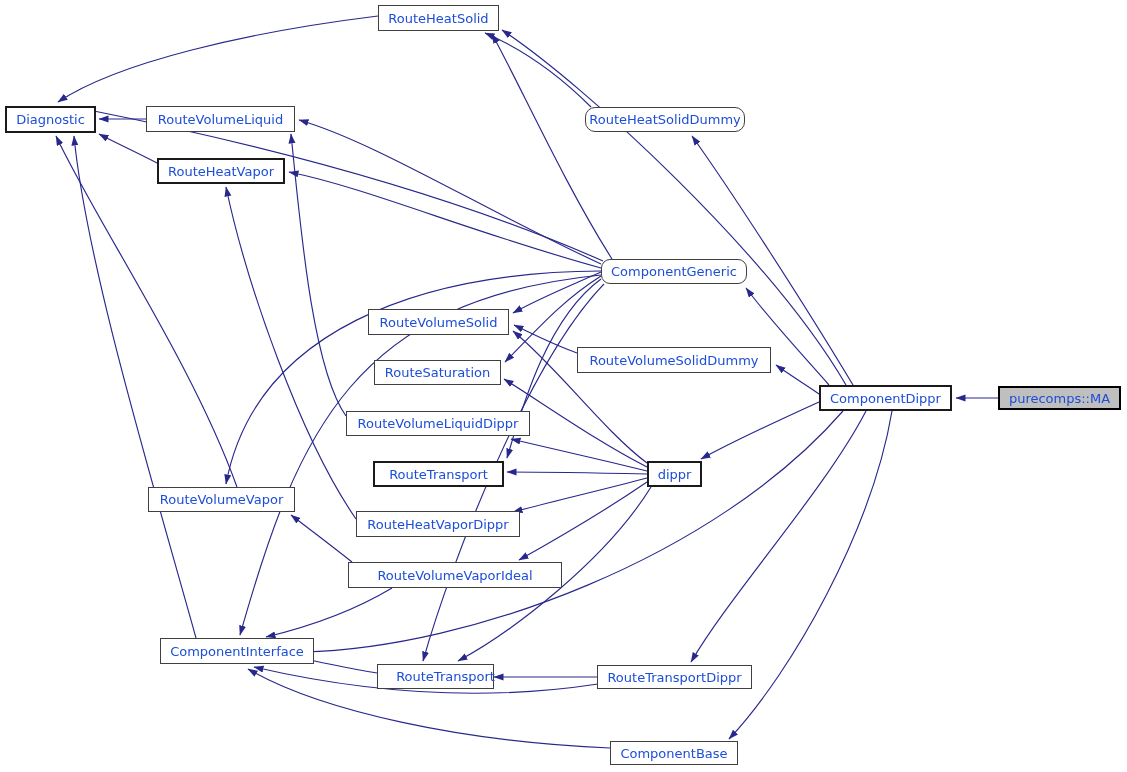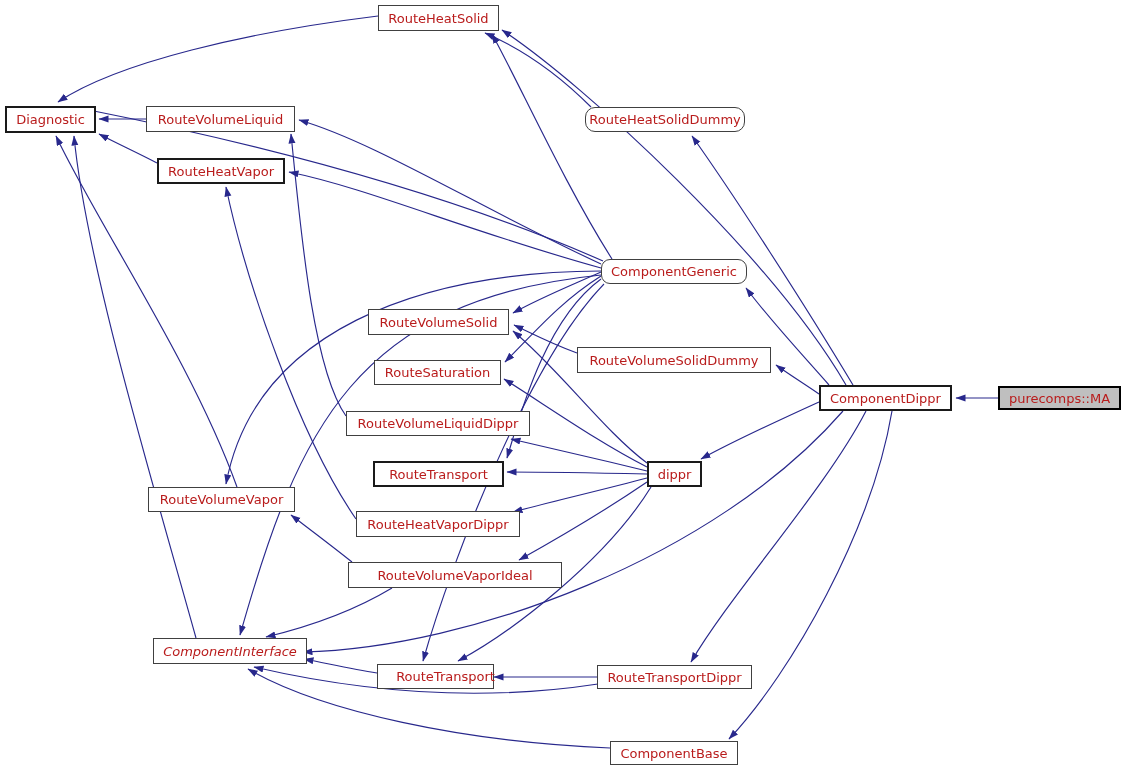--- a/index.html
+++ b/index.html
@@ -18,21 +18,21 @@
   }
   .node {
     position: absolute;
     box-sizing: border-box;
     background: #ffffff;
     border: 1px solid #404040;
     display: flex;
     align-items: center;
     justify-content: center;
     font-size: 13px;
-    color: #b91c1c;
+    color: #1d4ed8;
     white-space: nowrap;
     cursor: pointer;
   }
   .node.thick { border: 2px solid #1a1a1a; }
   .node.highlight {
     background: #bfbfbf;
     border: 2px solid #000000;
     cursor: default;
   }
 </style>
@@ -135,21 +135,21 @@
       </div>
       <div class="node" style="left: 356px; top: 511px; width: 164px; height: 26px;">
         <span>RouteHeatVaporDippr</span>
       </div>
       <div class="node" style="left: 148px; top: 487px; width: 147px; height: 25px;">
         <span>RouteVolumeVapor</span>
       </div>
       <div class="node" style="left: 348px; top: 562px; width: 214px; height: 26px;">
         <span>RouteVolumeVaporIdeal</span>
       </div>
-      <div class="node" style="left: 153px; top: 638px; width: 154px; height: 26px; font-style: italic;">
+      <div class="node" style="left: 160px; top: 638px; width: 154px; height: 26px;">
         <span>ComponentInterface</span>
       </div>
       <div class="node" style="left: 377px; top: 664px; width: 117px; height: 25px; padding-left: 20px;">
         <span>RouteTransport</span>
       </div>
       <div class="node" style="left: 597px; top: 665px; width: 155px; height: 24px;">
         <span>RouteTransportDippr</span>
       </div>
       <div class="node" style="left: 610px; top: 741px; width: 128px; height: 24px;">
         <span>ComponentBase</span>

